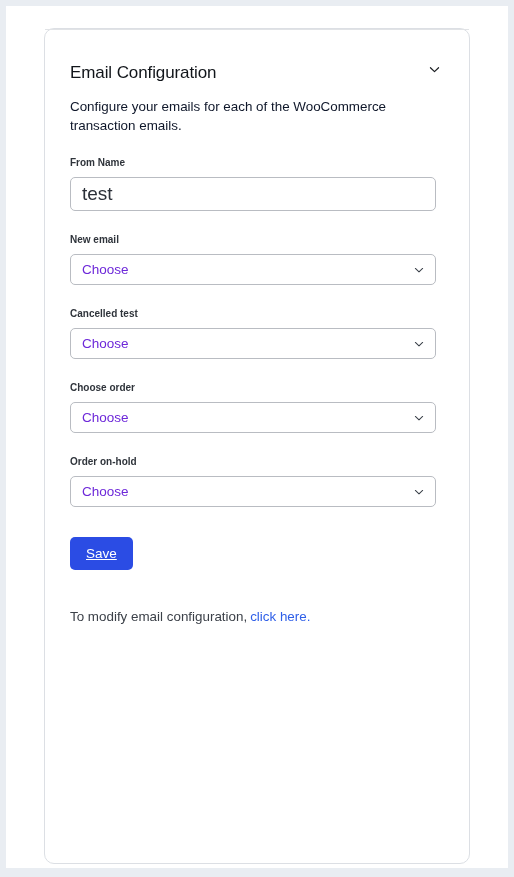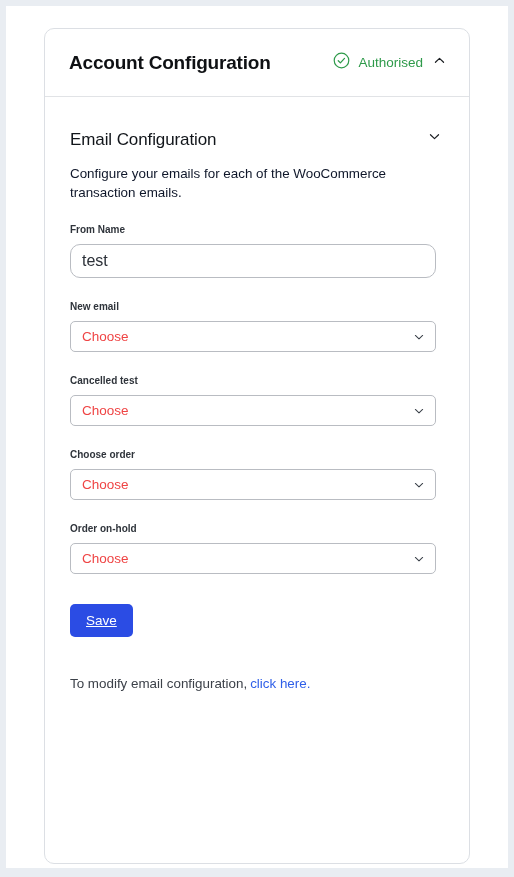--- a/index.html
+++ b/index.html
@@ -128,44 +128,44 @@
     color: #2f343b;
     margin-bottom: 9px;
   }
 
   .text-input {
     display: block;
     width: 366px;
     height: 31px;
     box-sizing: border-box;
     border: 1px solid #b9bcc2;
-    border-radius: 10px;
+    border-radius: 5px;
     background: #ffffff;
     padding: 16px 11px;
-    font-size: 16px;
+    font-size: 19px;
     color: #2b3038;
     font-family: "Liberation Sans", sans-serif;
     outline: none;
   }
 
   .select-wrap {
     position: relative;
     width: 366px;
     height: 31px;
   }
   .select-box {
     width: 366px;
     height: 31px;
     box-sizing: border-box;
     border: 1px solid #b9bcc2;
     border-radius: 5px;
     background: #ffffff;
     padding: 0 30px 0 11px;
     font-size: 13.5px;
-    color: #ef4444;
+    color: #6d28d9;
     display: flex;
     align-items: center;
     cursor: pointer;
   }
   .select-arrow {
     position: absolute;
     right: 10px;
     top: 0;
     height: 31px;
     display: flex;
@@ -203,41 +203,20 @@
   }
 </style>
 </head>
 <body>
 
 <div class="page">
   <div class="page-sheet"></div>
 
   <div class="card">
 
-    <div class="card-header">
-      <div class="card-title">Account Configuration</div>
-
-      <div class="header-right">
-        <div class="status-badge">
-          <span class="check-circle">
-            <svg width="19" height="19" viewBox="0 0 24 24" fill="none">
-              <circle cx="12" cy="12" r="9.2" stroke="#2e9a4a" stroke-width="1.5"></circle>
-              <path d="M7.9 12.3l2.7 2.7 5.2-5.6" stroke="#2e9a4a" stroke-width="1.6" stroke-linecap="round" stroke-linejoin="round"></path>
-            </svg>
-          </span>
-          <span class="status-text">Authorised</span>
-        </div>
-
-        <span class="chev">
-          <svg width="15" height="15" viewBox="0 0 24 24" fill="none">
-            <path d="M5.5 14.8L12 8.6l6.5 6.2" stroke="#1a1d21" stroke-width="1.9" stroke-linecap="round" stroke-linejoin="round"></path>
-          </svg>
-        </span>
-      </div>
-    </div>
 
     <div class="divider"></div>
 
     <div class="card-body">
 
       <div class="section-head">
         <div class="section-title">Email Configuration</div>
         <span class="section-toggle">
           <svg width="15" height="15" viewBox="0 0 24 24" fill="none">
             <path d="M5.5 9.2L12 15.4l6.5-6.2" stroke="#1a1d21" stroke-width="1.9" stroke-linecap="round" stroke-linejoin="round"></path>

